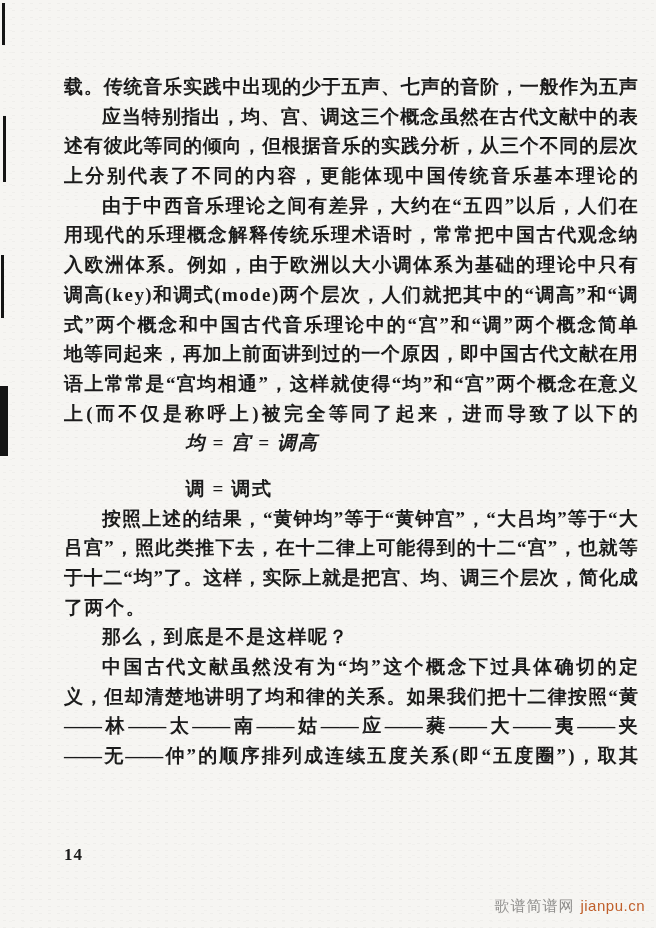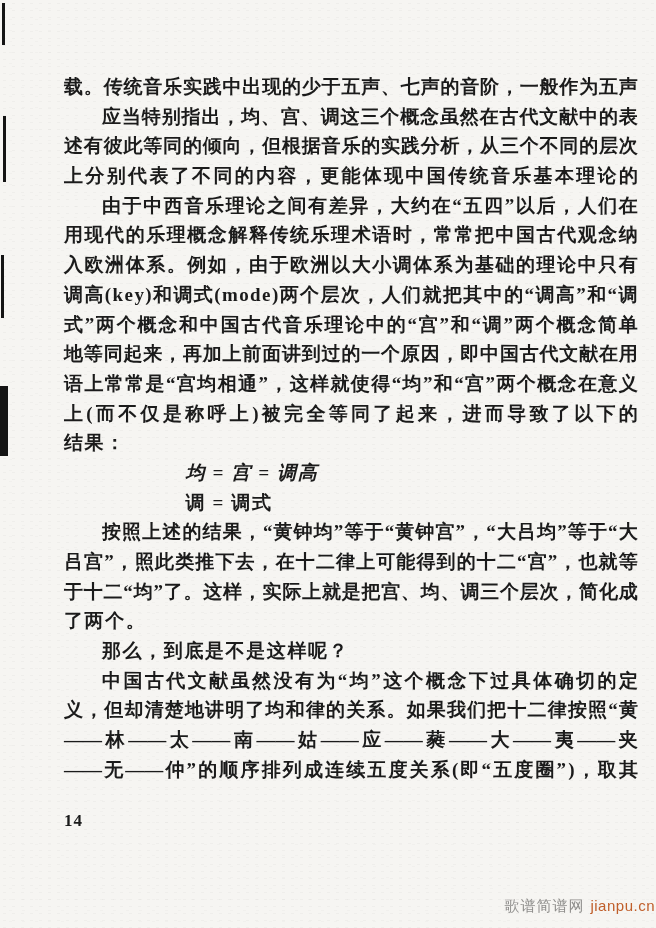--- a/index.html
+++ b/index.html
@@ -21,25 +21,25 @@
     font-size:19px;font-weight:600;line-height:29.7px;
   }
   .line{
     height:29.7px;display:flex;align-items:center;
     white-space:nowrap;
   }
   .line.justify{justify-content:space-between;}
   .line.left{justify-content:flex-start;letter-spacing:1.6px;}
   .edge-mark{position:absolute;}
   .page-number{
-    position:absolute;left:64px;top:811px;
+    position:absolute;left:64px;top:845px;
     font-size:17px;font-weight:600;letter-spacing:1px;
   }
   .watermark{
-    position:absolute;right:1px;top:897px;
+    position:absolute;right:11px;top:897px;
     font-family:"Liberation Sans","DejaVu Sans",sans-serif;
     font-size:15px;letter-spacing:1px;white-space:nowrap;
   }
   .watermark .url{margin-left:6px;letter-spacing:0.5px;}
 </style>
 </head>
 <body>
 
 <div class="page" style="background-color: rgb(246, 245, 242);">
   <div id="edge-marks">
@@ -413,23 +413,22 @@
         <span>，</span>
         <span>进</span>
         <span>而</span>
         <span>导</span>
         <span>致</span>
         <span>了</span>
         <span>以</span>
         <span>下</span>
         <span>的</span>
       </div>
-      <div class="line left">结果：</div>
       <div class="line left" style="padding-left: 6.4em; font-style: italic;">均 = 宫 = 调高</div>
-      <div class="line left" style="padding-left: 6.4em;">调 = 调式</div>
+      <div class="line left" style="padding-left: 6.4em; margin-top: 16px;">调 = 调式</div>
       <div class="line justify" style="padding-left: 2em;">
         <span>按</span>
         <span>照</span>
         <span>上</span>
         <span>述</span>
         <span>的</span>
         <span>结</span>
         <span>果</span>
         <span>，</span>
         <span>“</span>

